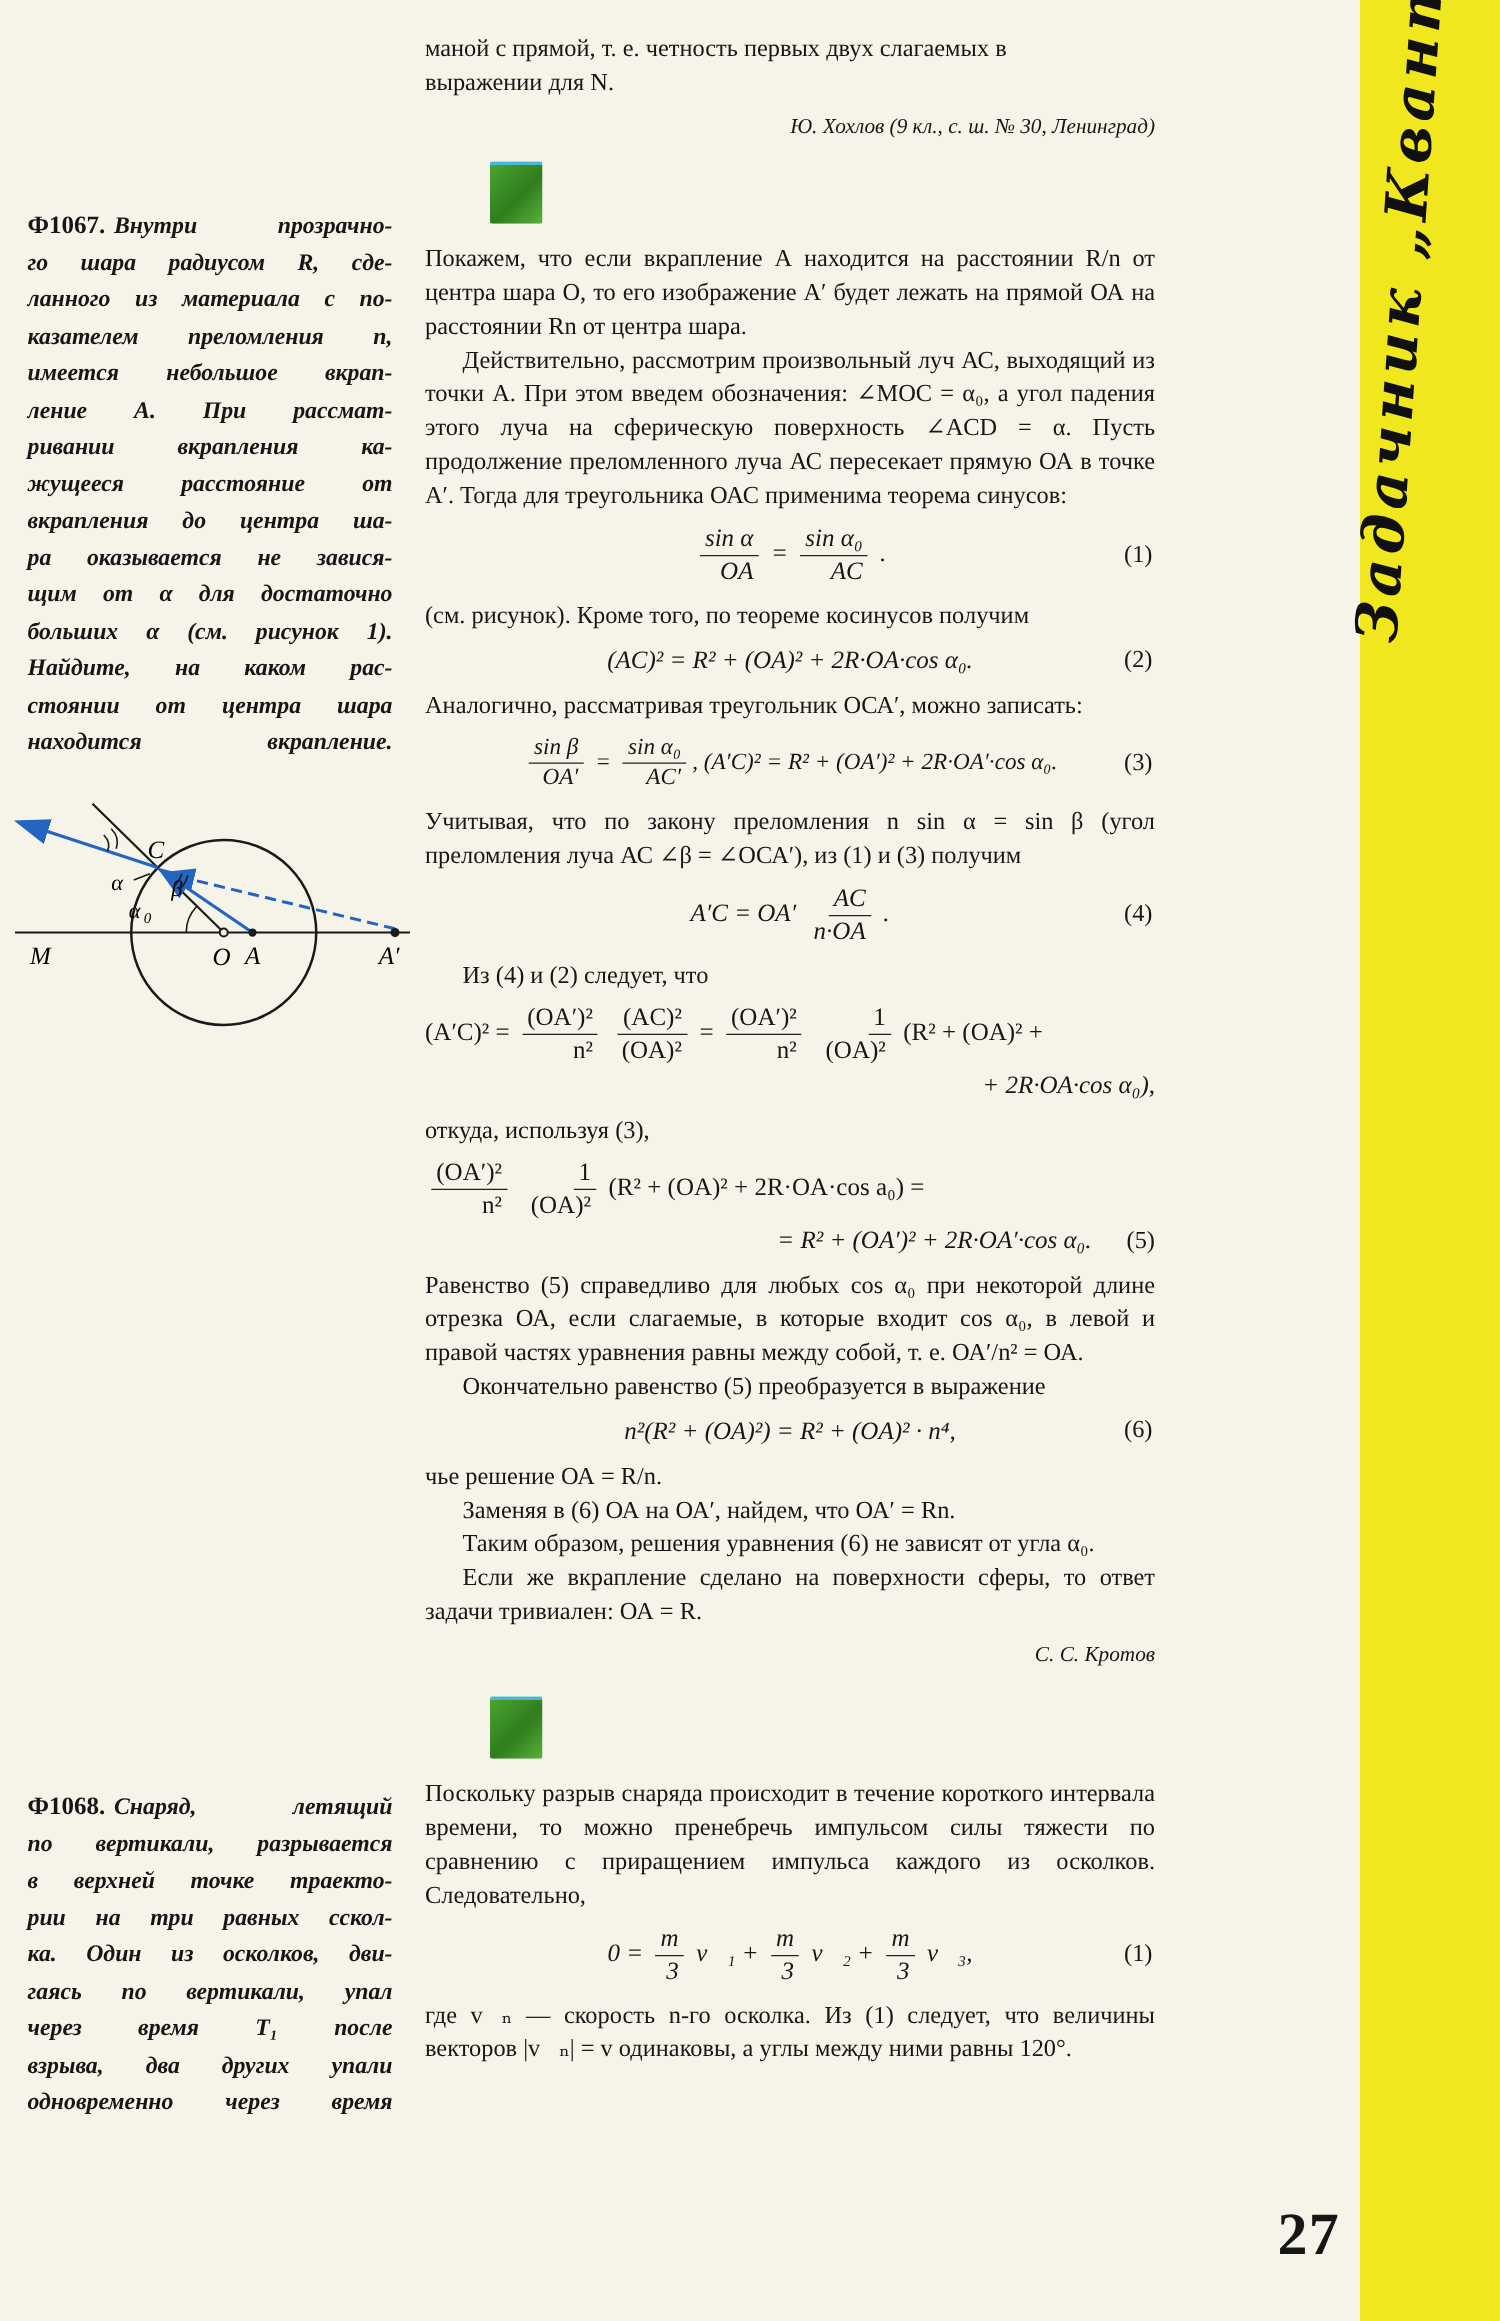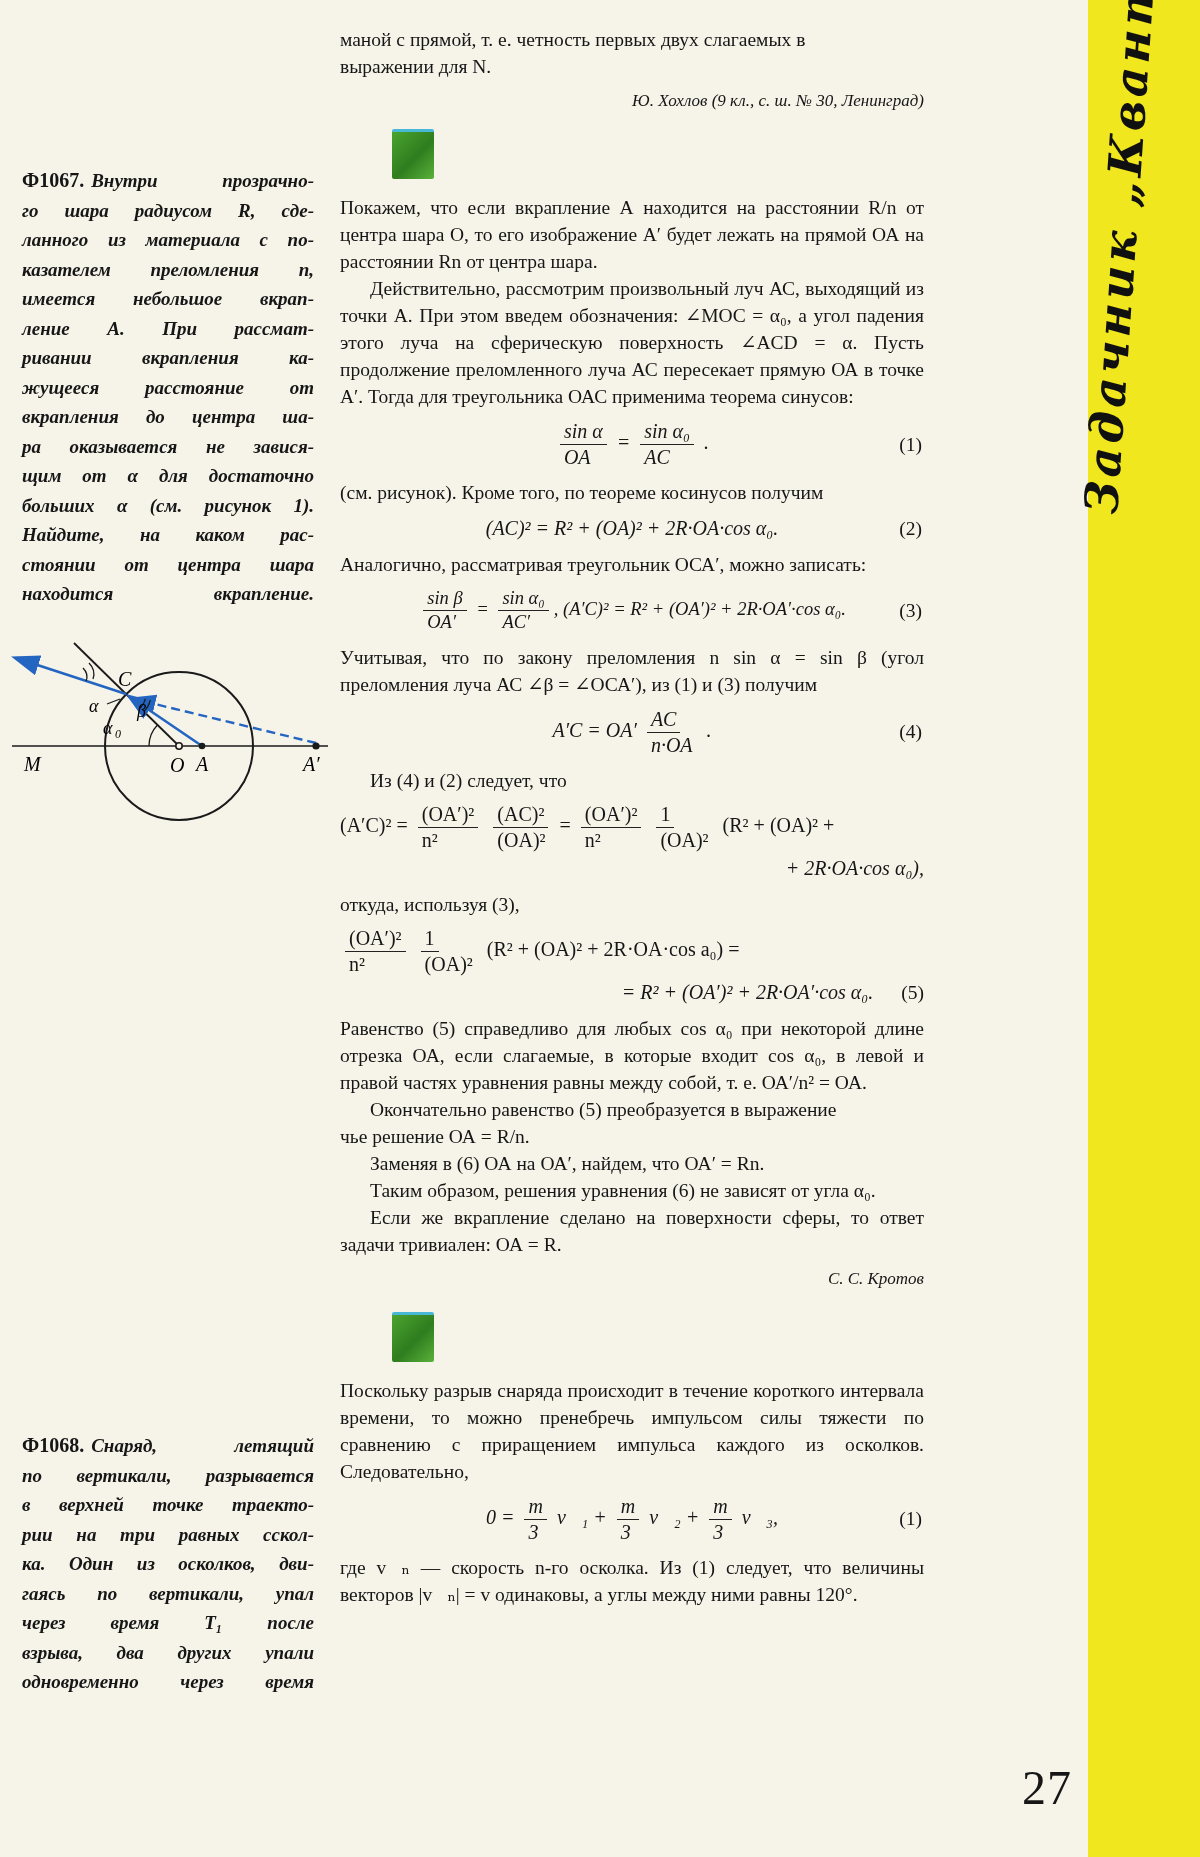--- a/index.html
+++ b/index.html
@@ -8,21 +8,21 @@
     background:#f6f3e9;color:#161616;
     font-family:"Liberation Serif","DejaVu Serif",serif;
   }
   
   .stripe{position:absolute;right:0;top:0;width:112px;height:1857px;background:#f1e71f}
   .handwriting{
     position:absolute;left:1074px;top:512px;transform-origin:0 0;
     transform:rotate(-86deg);white-space:nowrap;
     font:italic 700 46px "DejaVu Serif",serif;letter-spacing:4px;color:#101010;
   }
-  .pagenum{position:absolute;left:1022px;top:1760px;font-size:48px;font-weight:400;letter-spacing:1px}
+  .pagenum{position:absolute;left:1022px;top:1760px;font-size:48px;font-weight:700;letter-spacing:1px}
 
   
   .prob{
     position:absolute;left:22px;width:292px;
     font-style:italic;font-weight:600;font-size:19px;line-height:29.5px;
     white-space:pre-line;text-align:justify;text-align-last:justify;
   }
   .prob .pnum{font-style:normal;font-weight:700;font-size:20px;margin-right:7px}
   #prob1{top:166px}
   #prob2{top:1431px}
@@ -42,21 +42,21 @@
     width:42px;height:47px;margin:15px 0 15px 52px;border-radius:2px;
     background:linear-gradient(135deg,#4aa42e 0%,#2f7d1f 55%,#5ab23a 100%);
     border-top:3px solid #49b7d6;
   }
   .gsq2{margin-top:20px}
 
   
   .eq{position:relative;margin:10px 0;text-align:center;font-style:italic;font-size:20px;line-height:1.25}
   .eq .lbl{position:absolute;right:2px;top:50%;transform:translateY(-50%);font-style:normal;font-size:19.5px}
   .eq.small{font-size:18.5px}
-  .frac{display:inline-flex;flex-direction:column;align-items:flex-start;vertical-align:middle;margin:0 5px;line-height:1.15}
+  .frac{display:inline-flex;flex-direction:column;align-items:flex-end;vertical-align:middle;margin:0 5px;line-height:1.15}
   .frac .fn{padding:0 4px 1px;border-bottom:1.6px solid #222}
   .frac .fd{padding:1px 4px 0}
   .eqline1{text-align:left;margin:9px 0 3px;font-size:20px;line-height:1.25}
   .eqline2{display:flex;justify-content:flex-end;align-items:flex-end;gap:28px;font-style:italic;font-size:20px;margin:3px 0 9px}
   .eqline2 .lbl{font-style:normal;font-size:19.5px}
 
   svg text{font-family:"Liberation Serif","DejaVu Serif",serif}
 </style>
 </head>
 <body>
@@ -236,20 +236,24 @@
     </div>
     <div class="eqline2">
       <span>= R² + (OA′)² + 2R·OA′·cos α₀.</span>
       <span class="lbl">(5)</span>
     </div>
   </div>
 
   <p>Равенство (5) справедливо для любых cos α₀ при некоторой длине отрезка ОА, если слагаемые, в которые входит cos α₀, в левой и правой частях уравнения равны между собой, т. е. ОА′/n² = ОА.</p>
   <p class="ind">Окончательно равенство (5) преобразуется в выражение</p>
 
+  <div class="eq">
+    <span>n²(R² + (OA)²) = R² + (OA)² · n⁴,</span>
+    <span class="lbl">(6)</span>
+  </div>
 
   <p>чье решение ОА = R/n.</p>
   <p class="ind">Заменяя в (6) ОА на ОА′, найдем, что ОА′ = Rn.</p>
   <p class="ind">Таким образом, решения уравнения (6) не зависят от угла α₀.</p>
   <p class="ind">Если же вкрапление сделано на поверхности сферы, то ответ задачи тривиален: ОА = R.</p>
 
   <div class="byline">С. С. Кротов</div>
   <div class="gsq gsq2"></div>
 
   <p>Поскольку разрыв снаряда происходит в течение короткого интервала времени, то можно пренебречь импульсом силы тяжести по сравнению с приращением импульса каждого из осколков. Следовательно,</p>

